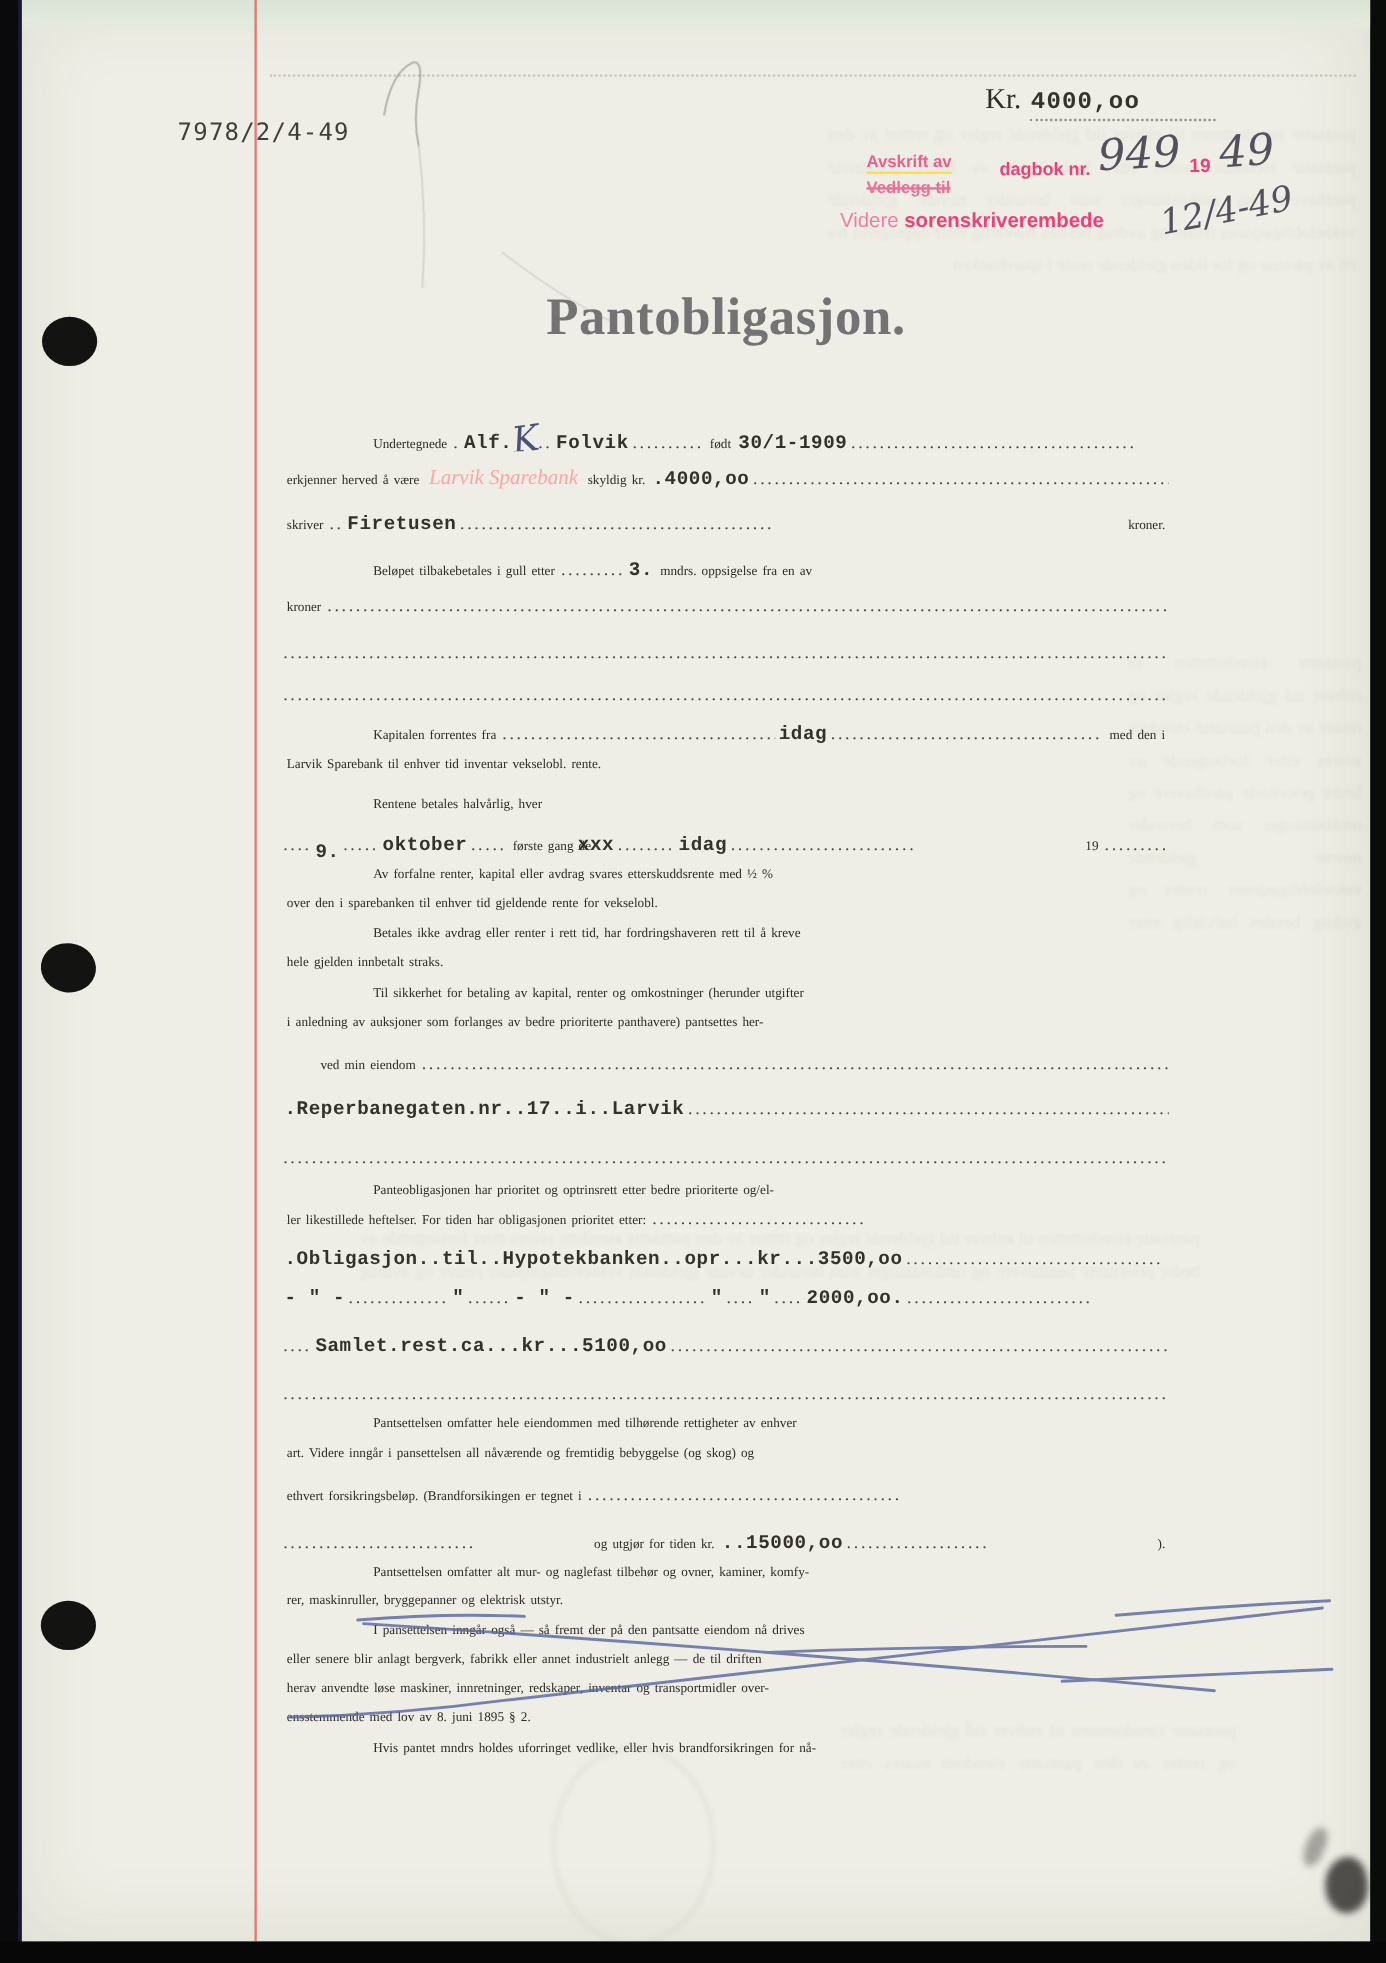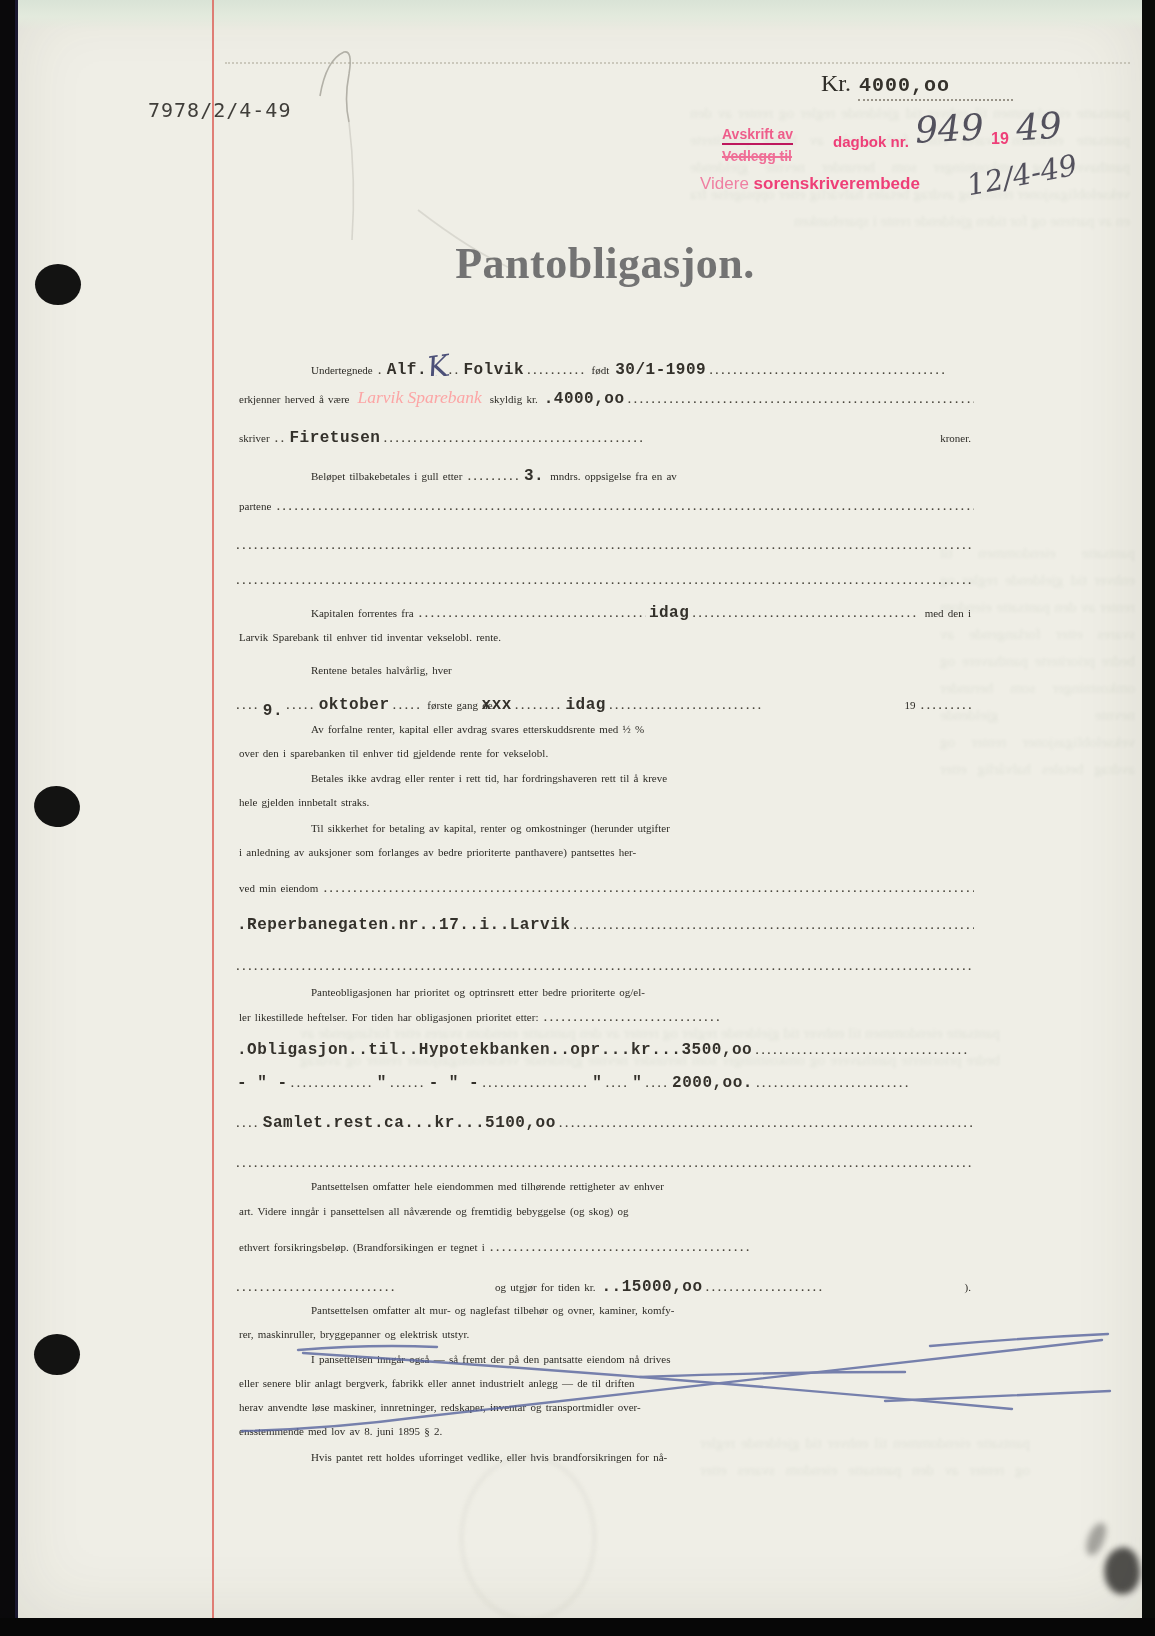--- a/index.html
+++ b/index.html
@@ -26,21 +26,21 @@
          font-size:20px;letter-spacing:1px;color:#403e3a;}
   .kr-group{position:absolute;left:821px;top:70px;white-space:nowrap;}
   .kr-label{font-size:24px;color:#2f2d28;}
   .kr-value{font-family:"Liberation Mono",monospace;font-weight:bold;font-size:20px;color:#35322c;
          letter-spacing:1px;margin-left:8px;}
   .kr-underline{position:absolute;left:858px;top:99px;width:155px;border-bottom:2px dotted #6a6457;opacity:.65;}
 
   
   .stamp{position:absolute;color:#ec4a7d;font-family:"Liberation Sans",sans-serif;}
   .stamp-avskrift{left:722px;top:126px;font-size:14px;font-weight:bold;color:#ee5d8b;
-         border-bottom:2px solid #be185d;padding-bottom:1px;}
+         border-bottom:2px solid #fde047;padding-bottom:1px;}
   .stamp-vedlegg{left:722px;top:148px;font-size:14px;font-weight:bold;color:#ef6f97;
          text-decoration:line-through;text-decoration-thickness:2px;}
   .stamp-dagbok{left:833px;top:133px;font-size:15px;font-weight:bold;color:#ee3f78;filter:blur(.3px);}
   .stamp-year{left:991px;top:130px;font-size:16px;font-weight:bold;color:#ee3f78;}
   .stamp-office{left:700px;top:174px;font-size:17px;white-space:nowrap;}
   .office-light{color:#ef7fa2;}
   .office-bold{font-weight:bold;color:#ee3f78;filter:blur(.4px);}
   .hand{font-family:"DejaVu Serif",serif;font-style:italic;color:#53515d;}
   .hand-949{position:absolute;left:915px;top:108px;font-size:36px;transform:rotate(-3deg);}
   .hand-49{position:absolute;left:1016px;top:106px;font-size:36px;transform:rotate(-4deg);}
@@ -134,21 +134,21 @@
         <span class="seg-d f">............................................</span>
         <span class="seg-p">kroner.</span>
       </div>
       <div class="line ind" style="margin-top: 14px;">
         <span class="seg-p">Beløpet tilbakebetales i gull etter</span>
         <span class="seg-d">.........</span>
         <span class="seg-t">3.</span>
         <span class="seg-p">mndrs. oppsigelse fra en av</span>
       </div>
       <div class="line" style="margin-top: 6px;">
-        <span class="seg-p">partene</span>
+        <span class="seg-p">kroner</span>
         <span class="seg-d f f">........................................................................................................................</span>
       </div>
       <div class="line" style="margin-top: 15px;">
         <span class="seg-d f f">..........................................................................................................................................</span>
       </div>
       <div class="line" style="margin-top: 11px;">
         <span class="seg-d f f">..........................................................................................................................................</span>
       </div>
       <div class="line ind" style="margin-top: 9px;">
         <span class="seg-p">Kapitalen forrentes fra</span>
@@ -194,21 +194,21 @@
       </div>
       <div class="line">
         <span class="seg-p">hele gjelden innbetalt straks.</span>
       </div>
       <div class="line ind" style="margin-top: 2px;">
         <span class="seg-p">Til sikkerhet for betaling av kapital, renter og omkostninger (herunder utgifter</span>
       </div>
       <div class="line">
         <span class="seg-p">i anledning av auksjoner som forlanges av bedre prioriterte panthavere) pantsettes her-</span>
       </div>
-      <div class="line" style="margin-top: 11px;">
+      <div class="line" style="margin-top: 11px; margin-left: 28px;">
         <span class="seg-p">ved min eiendom</span>
         <span class="seg-d f f">..............................................................................................................</span>
       </div>
       <div class="line" style="margin-top: 13px;">
         <span class="seg-t">.Reperbanegaten.nr..17..i..Larvik</span>
         <span class="seg-d f f">..........................................................................</span>
       </div>
       <div class="line" style="margin-top: 17px;">
         <span class="seg-d f f">..........................................................................................................................................</span>
       </div>
@@ -274,21 +274,21 @@
       <div class="line">
         <span class="seg-p">eller senere blir anlagt bergverk, fabrikk eller annet industrielt anlegg — de til driften</span>
       </div>
       <div class="line">
         <span class="seg-p">herav anvendte løse maskiner, innretninger, redskaper, inventar og transportmidler over-</span>
       </div>
       <div class="line">
         <span class="seg-p">ensstemmende med lov av 8. juni 1895 § 2.</span>
       </div>
       <div class="line ind" style="margin-top: 2px;">
-        <span class="seg-p">Hvis pantet rett holdes uforringet vedlike, eller hvis brandforsikringen for nå-</span>
+        <span class="seg-p">Hvis pantet mndrs holdes uforringet vedlike, eller hvis brandforsikringen for nå-</span>
       </div>
     </div>
 
   <svg class="overlay" width="1155" height="1636" viewBox="0 0 1155 1636">
     <g stroke="#8a887e" stroke-width="1.6" fill="none" opacity=".6">
       <path d="M320 96 Q 326 60 344 52 Q 353 50 349 74 Q 344 100 349 122"></path>
       <path d="M349 122 Q 356 180 352 240" opacity=".4"></path>
       <path d="M418 210 Q 470 250 510 268" opacity=".35"></path>
     </g>
     <g stroke="#5c68a0" stroke-width="2.4" fill="none" opacity=".82" stroke-linecap="round">

